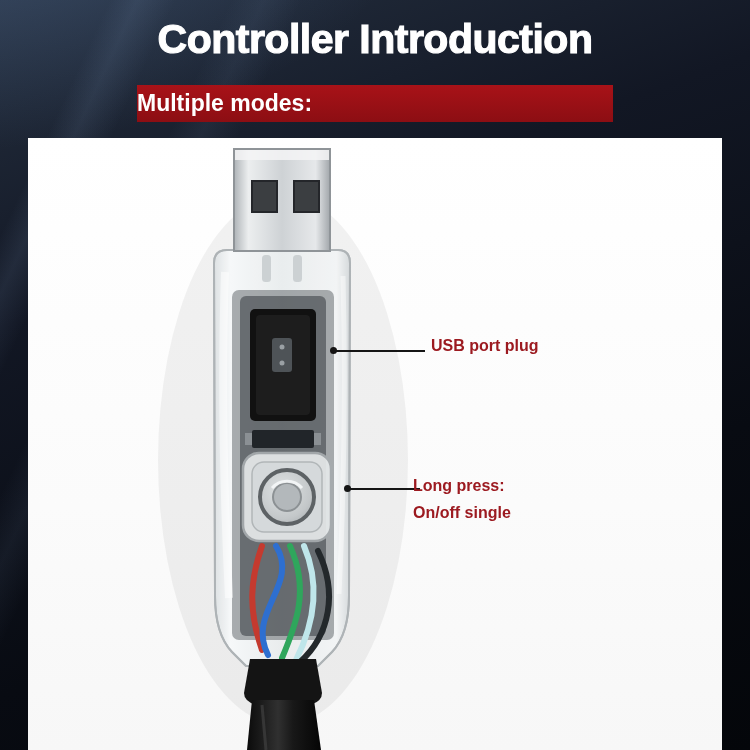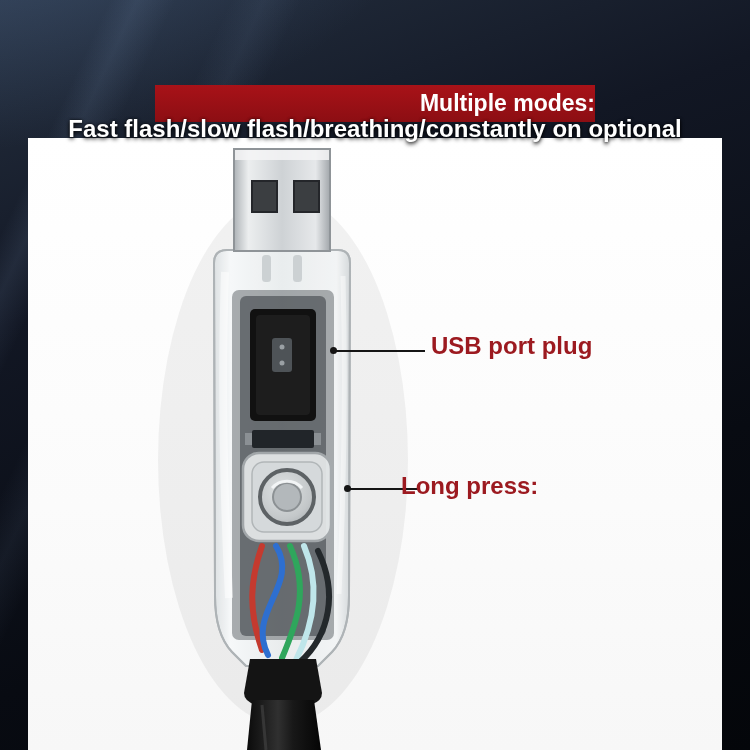--- a/index.html
+++ b/index.html
@@ -25,53 +25,53 @@
   }
 
   .title {
     position:absolute; top:16px; left:0; width:100%; text-align:center;
     color:#ffffff; font-size:41px; font-weight:800; letter-spacing:-0.5px;
     -webkit-text-stroke:1.1px #ffffff; z-index:5;
   }
 
   .banner {
     position:absolute; top:85px; left:50%; transform:translateX(-50%);
-    width:440px; height:37px;
+    width:476px; height:37px;
     background:linear-gradient(180deg,#a81218 0%, #8c0e13 100%);
-    display:flex; align-items:center; justify-content:flex-end; z-index:5;
+    display:flex; align-items:center; justify-content:flex-start; z-index:5;
   }
   .banner-heading { color:#ffffff; font-size:23px; font-weight:bold; }
 
   .subheading {
     position:absolute; top:115px; left:0; width:100%; text-align:center;
     color:#ffffff; font-size:24px; font-weight:bold; z-index:6;
     text-shadow:0 2px 4px rgba(0,0,0,0.9), 0 0 3px rgba(0,0,0,0.7);
   }
 
   .device { position:absolute; inset:0; z-index:3; }
 
   .annotation {
     position:absolute; z-index:7;
-    color:#9c1a20; font-weight:bold; font-size:24px; line-height:27px;
+    color:#9c1a20; font-weight:bold; font-size:16px; line-height:27px;
   }
   .callout-line { position:absolute; height:2px; background:#151515; z-index:7; }
   .callout-dot  { position:absolute; width:7px; height:7px; border-radius:50%; background:#151515; z-index:7; }
 </style>
 </head>
 <body>
 
 <div class="stage">
   <div class="streaks"></div>
 
+  <h1 class="title">Controller Introduction</h1>
 
   <div class="banner">
     <span class="banner-heading">Multiple modes:</span>
   </div>
 
-  <div class="subheading">Fast flash/slow flash/breathing/constantly on optional</div>
 
   <div class="panel"></div>
 
   <svg class="device" viewBox="0 0 750 750" aria-hidden="true">
     <defs>
       <linearGradient id="metal" x1="0" y1="0" x2="1" y2="0">
         <stop offset="0" stop-color="#aeb3b7"></stop>
         <stop offset="0.15" stop-color="#eceeef"></stop>
         <stop offset="0.5" stop-color="#ced2d5"></stop>
         <stop offset="0.85" stop-color="#e6e8ea"></stop>
@@ -157,16 +157,17 @@
   </svg>
 
   <div class="callout-dot" style="left:330px; top:347px;"></div>
   <div class="callout-line" style="left:333px; top:350px; width:92px;"></div>
   <div class="annotation" style="left:431px; top:332px;">
     <div>USB port plug</div>
   </div>
 
   <div class="callout-dot" style="left:344px; top:485px;"></div>
   <div class="callout-line" style="left:347px; top:488px; width:73px;"></div>
-  <div class="annotation" style="left:401px; top:472px;">
+  <div class="annotation" style="left:413px; top:472px;">
     <div>Long press:</div>
+    <div>On/off single</div>
   </div>
 </div>
 
 </body></html>

